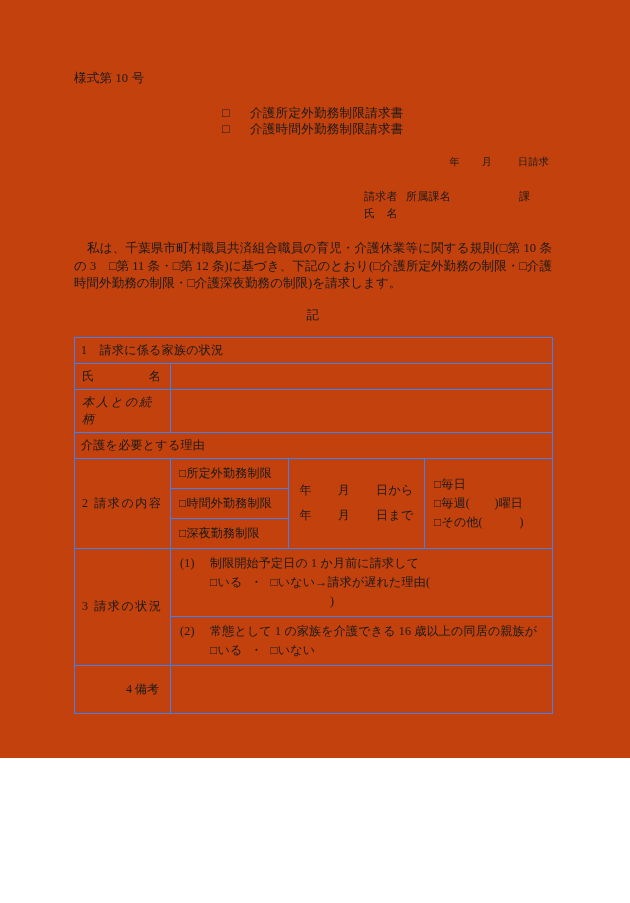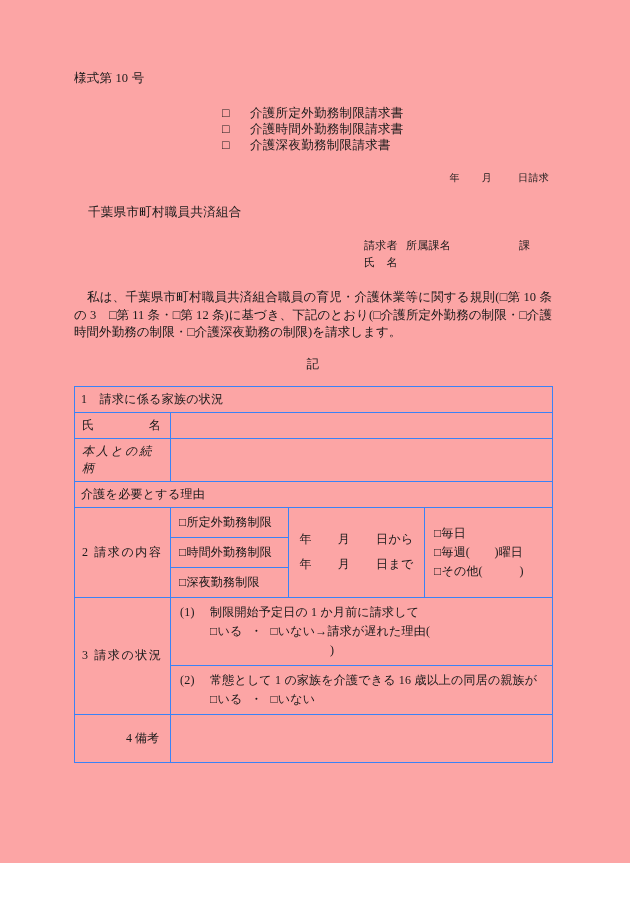--- a/index.html
+++ b/index.html
@@ -7,22 +7,22 @@
     padding: 0;
     background: #ffffff;
   }
   body {
     font-family: "Liberation Serif", "DejaVu Serif", serif;
     color: #1a1a1a;
   }
   .page {
     position: relative;
     width: 630px;
-    height: 863px;
-    background: #fca5a5;
+    height: 758px;
+    background: #c2410c;
     overflow: hidden;
   }
   .doc {
     position: absolute;
     left: 74px;
     top: 70px;
     width: 478px;
   }
 
   
@@ -175,31 +175,27 @@
 
     <div class="form-no">様式第 10 号</div>
 
     <div class="title-block">
       <div class="title-line">
         <span class="cb">□</span><span>介護所定外勤務制限請求書</span>
       </div>
       <div class="title-line">
         <span class="cb">□</span><span>介護時間外勤務制限請求書</span>
       </div>
-      <div class="title-line">
-        <span class="cb">□</span><span>介護深夜勤務制限請求書</span>
-      </div>
     </div>
 
     <div class="date-line">
       <span>年</span><span class="sp-a"></span><span>月</span><span class="sp-b"></span><span>日請求</span>
     </div>
 
     <div class="addressee">
-      <div>千葉県市町村職員共済組合</div>
     </div>
 
     <div class="claimant">
       <div>
         <span>請求者</span><span class="lbl-gap"></span><span>所属課名</span><span class="ka">課</span>
       </div>
       <div>氏　名</div>
     </div>
 
     <div class="para">私は、千葉県市町村職員共済組合職員の育児・介護休業等に関する規則(□第 10 条の 3　□第 11 条・□第 12 条)に基づき、下記のとおり(□介護所定外勤務の制限・□介護時間外勤務の制限・□介護深夜勤務の制限)を請求します。</div>

